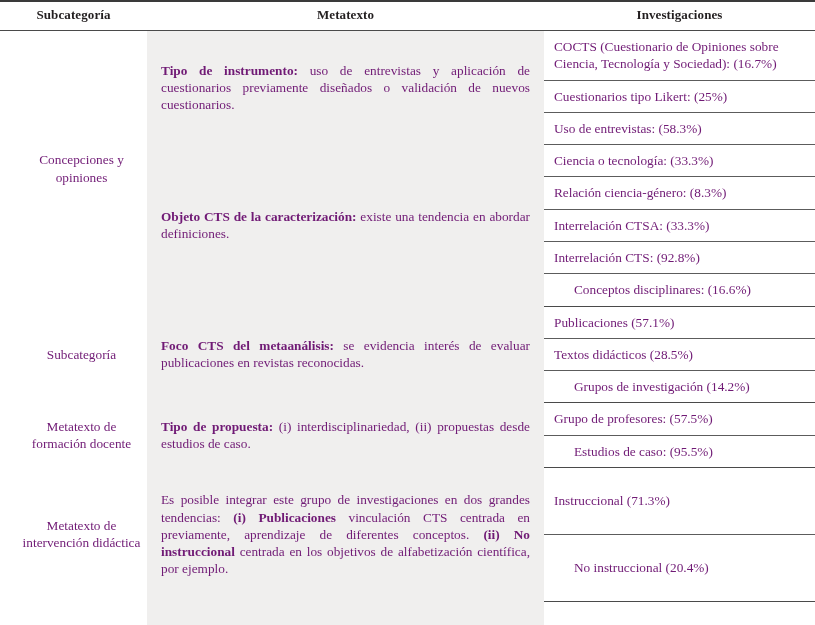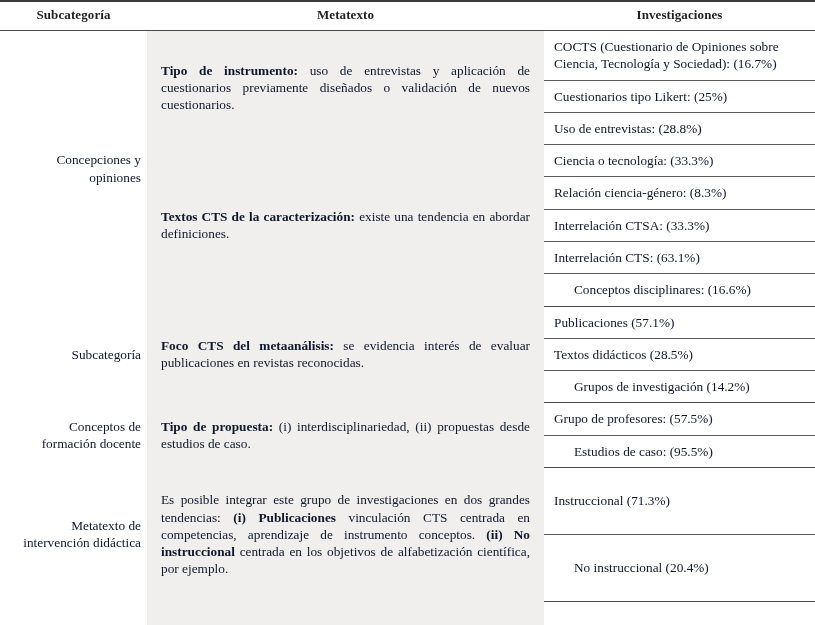--- a/index.html
+++ b/index.html
@@ -39,28 +39,28 @@
     padding: 5px 0 7px 0;
     border-bottom: 1.6px solid #4a4a4a;
     color: #231f20;
     letter-spacing: 0.1px;
   }
 
   td {
     vertical-align: middle;
     font-size: 13.3px;
     line-height: 1.30;
-    color: #0f172a;
+    color: #701a75;
     padding: 0;
   }
 
   
   td.sub {
     padding: 6px 6px 6px 22px;
-    text-align: right;
+    text-align: center;
     background: #ffffff;
   }
   
   td.meta {
     background: #f0efee;
     padding: 8px 14px 8px 14px;
     text-align: justify;
     text-justify: inter-word;
   }
   td.meta p {
@@ -108,71 +108,71 @@
         <td class="sub" rowspan="8">Concepciones y opiniones</td>
         <td class="meta" rowspan="3">
           <p><b>Tipo de instrumento:</b><span> uso de entrevistas y aplicación de cuestionarios previamente diseñados o validación de nuevos cuestionarios.</span></p>
         </td>
         <td class="inv">COCTS (Cuestionario de Opiniones sobre Ciencia, Tecnología y Sociedad): (16.7%)</td>
       </tr>
       <tr>
         <td class="inv">Cuestionarios tipo Likert: (25%)</td>
       </tr>
       <tr>
-        <td class="inv">Uso de entrevistas: (28.8%)</td>
+        <td class="inv">Uso de entrevistas: (58.3%)</td>
       </tr>
 
       <tr>
         <td class="meta" rowspan="5">
-          <p><b>Textos CTS de la caracterización:</b><span> existe una tendencia en abordar definiciones.</span></p>
+          <p><b>Objeto CTS de la caracterización:</b><span> existe una tendencia en abordar definiciones.</span></p>
         </td>
         <td class="inv">Ciencia o tecnología: (33.3%)</td>
       </tr>
       <tr>
         <td class="inv">Relación ciencia-género: (8.3%)</td>
       </tr>
       <tr>
         <td class="inv">Interrelación CTSA: (33.3%)</td>
       </tr>
       <tr>
-        <td class="inv">Interrelación CTS: (63.1%)</td>
+        <td class="inv">Interrelación CTS: (92.8%)</td>
       </tr>
       <tr class="group-end">
         <td class="inv last-in-group">Conceptos disciplinares: (16.6%)</td>
       </tr>
 
       <tr>
         <td class="sub" rowspan="3">Subcategoría</td>
         <td class="meta" rowspan="3">
           <p><b>Foco CTS del metaanálisis:</b><span> se evidencia interés de evaluar publicaciones en revistas reconocidas.</span></p>
         </td>
         <td class="inv">Publicaciones (57.1%)</td>
       </tr>
       <tr>
         <td class="inv">Textos didácticos (28.5%)</td>
       </tr>
       <tr class="group-end">
         <td class="inv last-in-group">Grupos de investigación (14.2%)</td>
       </tr>
 
       <tr>
-        <td class="sub" rowspan="2">Conceptos de formación docente</td>
+        <td class="sub" rowspan="2">Metatexto de formación docente</td>
         <td class="meta" rowspan="2">
           <p><b>Tipo de propuesta:</b><span> (i) interdisciplinariedad, (ii) propuestas desde estudios de caso.</span></p>
         </td>
         <td class="inv">Grupo de profesores: (57.5%)</td>
       </tr>
       <tr class="group-end">
         <td class="inv last-in-group">Estudios de caso: (95.5%)</td>
       </tr>
 
       <tr>
         <td class="sub" rowspan="2">Metatexto de intervención didáctica</td>
         <td class="meta" rowspan="2">
-          <p><span>Es posible integrar este grupo de investigaciones en dos grandes tendencias: </span><b>(i) Publicaciones</b><span> vinculación CTS centrada en competencias, aprendizaje de instrumento conceptos. </span><b>(ii) No instruccional</b><span> centrada en los objetivos de alfabetización científica, por ejemplo.</span></p>
+          <p><span>Es posible integrar este grupo de investigaciones en dos grandes tendencias: </span><b>(i) Publicaciones</b><span> vinculación CTS centrada en previamente, aprendizaje de diferentes conceptos. </span><b>(ii) No instruccional</b><span> centrada en los objetivos de alfabetización científica, por ejemplo.</span></p>
         </td>
         <td class="inv" style="height:52px">Instruccional (71.3%)</td>
       </tr>
       <tr class="group-end">
         <td class="inv last-in-group" style="height:52px">No instruccional (20.4%)</td>
       </tr>
 
       <tr>
         <td class="sub" rowspan="2">Revisión teórica</td>
         <td class="meta" rowspan="2">

